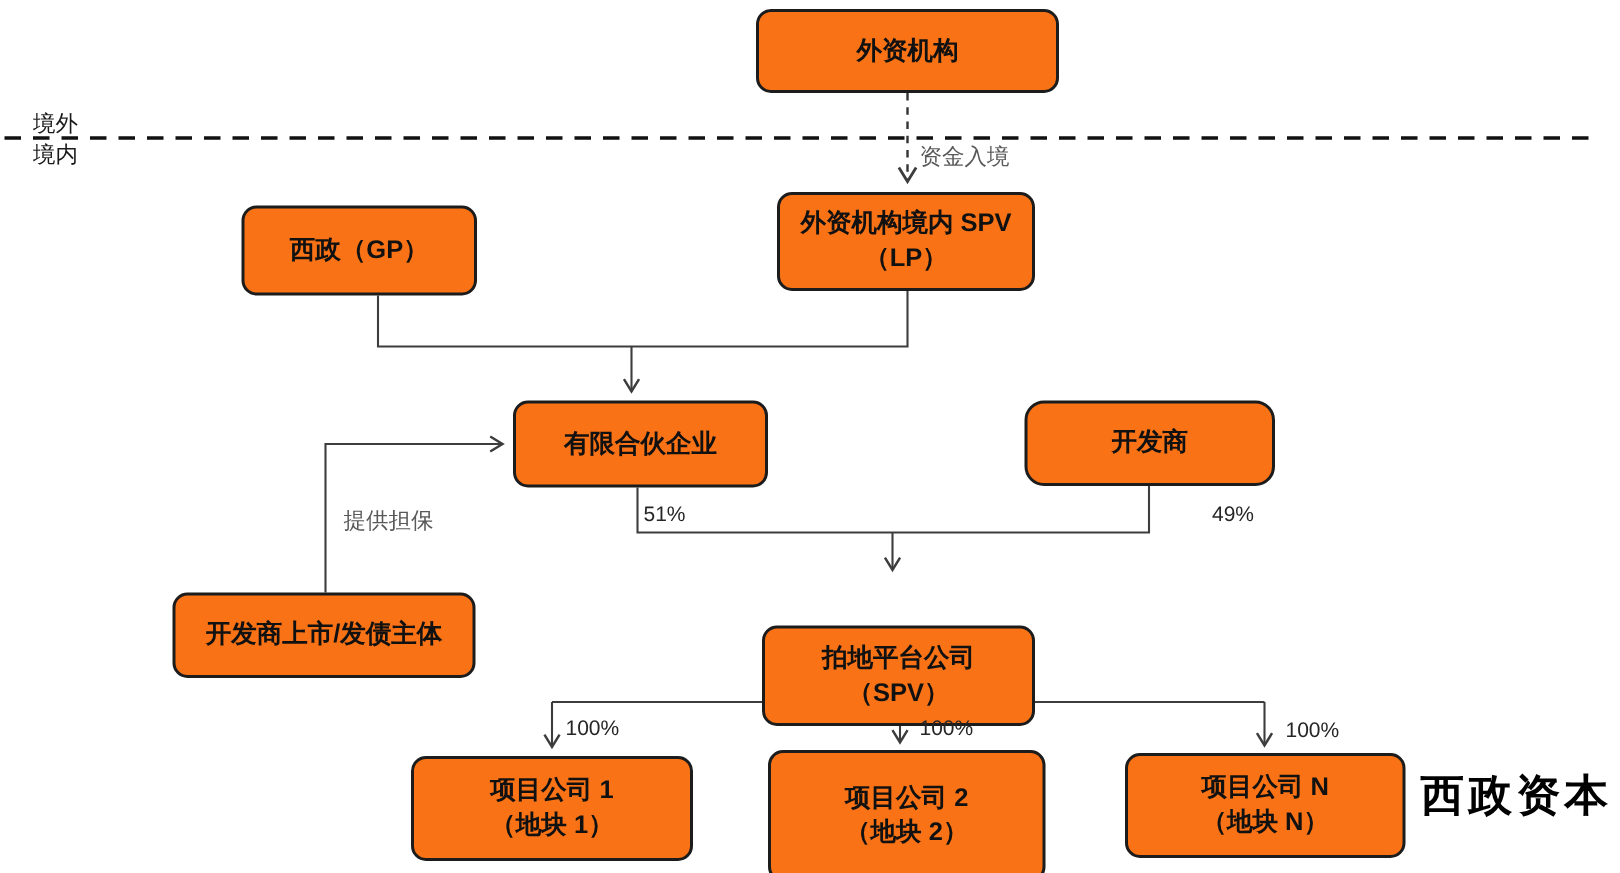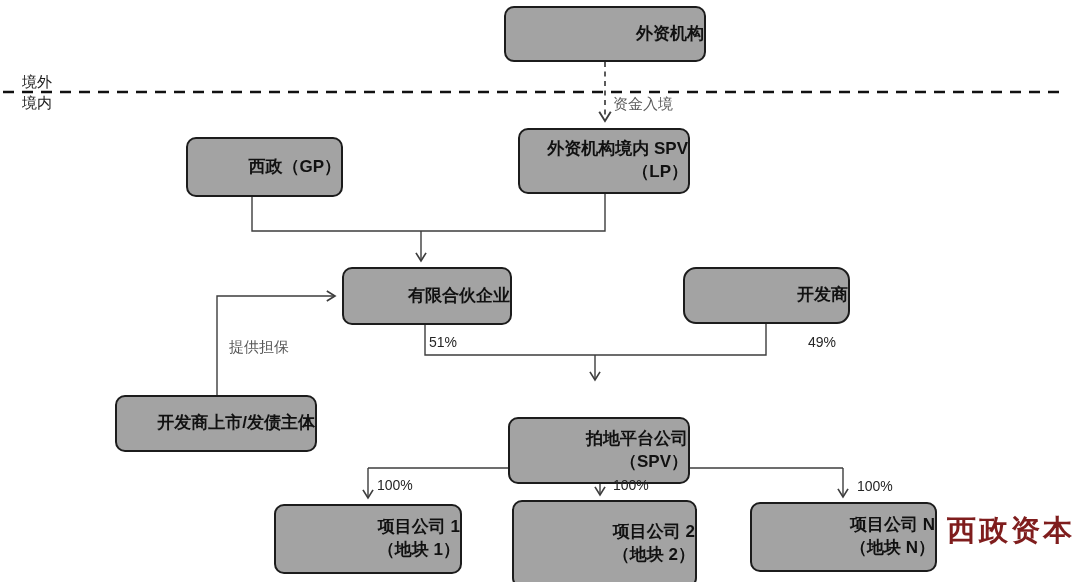--- a/index.html
+++ b/index.html
@@ -17,26 +17,26 @@
   }
   #connector-layer {
     position: absolute;
     left: 0; top: 0;
     width: 1080px; height: 582px;
     pointer-events: none;
   }
   .node {
     position: absolute;
     box-sizing: border-box;
-    background: #a3a3a3;
+    background: #f97316;
     border: 2px solid #1c1c1c;
     border-radius: 10px;
     display: flex;
     flex-direction: column;
-    align-items: flex-end;
+    align-items: center;
     justify-content: center;
     text-align: center;
     font-weight: bold;
     font-size: 17px;
     line-height: 1.35;
     color: #111111;
   }
   .lbl {
     position: absolute;
     font-size: 15px;
@@ -56,21 +56,21 @@
     font-weight: 400;
     white-space: nowrap;
   }
   .watermark-text {
     position: absolute;
     left: 947px;
     top: 511px;
     font-size: 29px;
     font-weight: bold;
     letter-spacing: 3px;
-    color: #7f1d1d;
+    color: #000000;
     white-space: nowrap;
   }
 </style>
 </head>
 <body>
 
 <div id="canvas">
 
   <svg id="connector-layer" viewBox="0 0 1080 582">
     <defs>
@@ -108,21 +108,21 @@
     </g>
   </svg>
 
   <div class="region" style="left:22px; top:73px;">境外</div>
   <div class="region" style="left:22px; top:94px;">境内</div>
 
   <div class="node" style="left:504px; top:6px; width:202px; height:56px; border-width:2.5px;">
     <span>外资机构</span>
   </div>
 
-  <div class="node" style="left:186px; top:137px; width:157px; height:60px;">
+  <div class="node" style="left:161px; top:137px; width:157px; height:60px;">
     <span>西政（GP）</span>
   </div>
 
   <div class="node" style="left:518px; top:128px; width:172px; height:66px;">
     <span>外资机构境内 SPV</span>
     <span>（LP）</span>
   </div>
 
   <div class="node" style="left:342px; top:267px; width:170px; height:58px;">
     <span>有限合伙企业</span>

